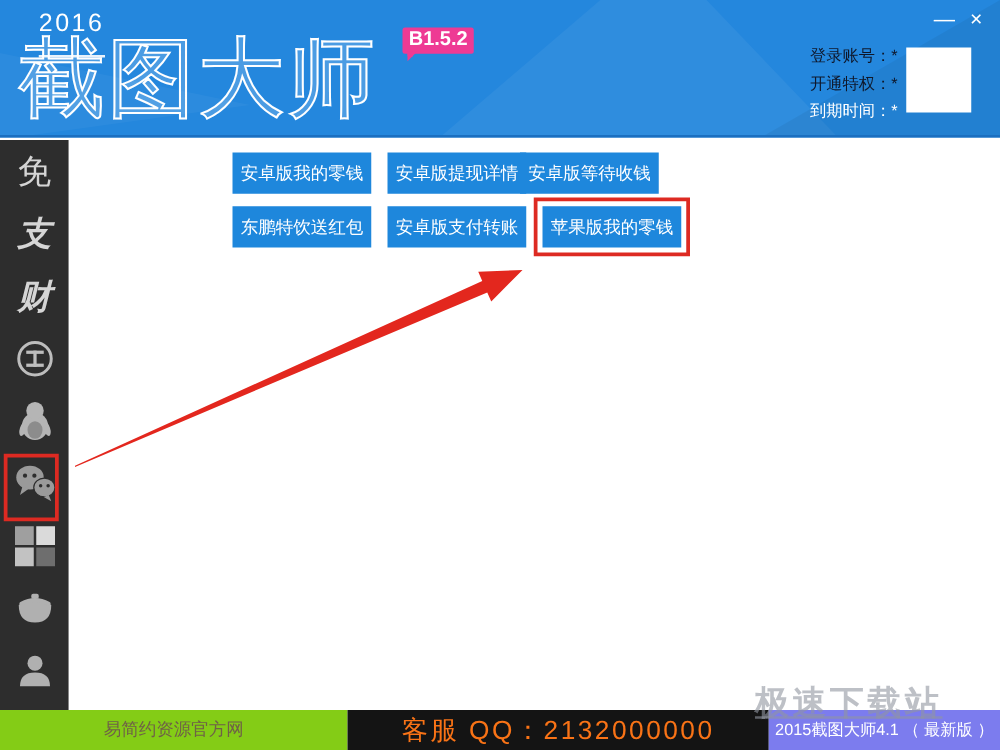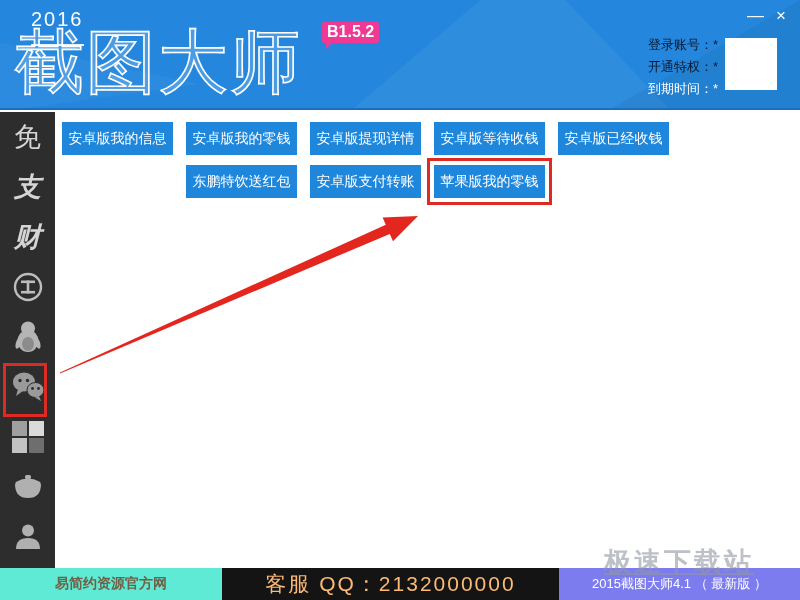--- a/index.html
+++ b/index.html
@@ -75,25 +75,25 @@
   
   .watermark {
     position:absolute; left:604px; top:544px; z-index:9;
     font-size:27px; font-weight:bold; letter-spacing:3px;
     color:rgba(145,150,160,0.6); white-space:nowrap;text-decoration:underline;
   }
 
   
   .footer { position:absolute; left:0; top:568px; width:800px; height:32px; display:flex; z-index:4; }
   .footer-left {
-    width:222px; background:#5eead4; color:#6f6147; font-size:14px; font-weight:bold;
+    width:278px; background:#84cc16; color:#6f6147; font-size:14px; font-weight:normal;
     display:flex; align-items:center; justify-content:center; white-space:nowrap;
   }
   .footer-mid {
-    width:337px; background:#141414; color:#fdba74; font-size:21px; letter-spacing:2px;
+    width:337px; background:#141414; color:#f97316; font-size:21px; letter-spacing:2px;
     display:flex; align-items:center; justify-content:center; white-space:nowrap;
   }
   .footer-right {
     flex:1; background:#7c7cee; color:#ffffff; font-size:13px;
     display:flex; align-items:center; justify-content:center; white-space:nowrap;
   }
 </style>
 </head>
 <body>
 
@@ -173,25 +173,23 @@
   <div class="side-item">
     <svg width="30" height="30" viewBox="0 0 30 30">
       <circle cx="15" cy="8.5" r="6" fill="#b0b0b0"></circle>
       <path d="M3 27 Q3 16 15 16 Q27 16 27 27 Z" fill="#b0b0b0"></path>
     </svg>
   </div>
   <div class="red-box-wechat"></div>
 </div>
 
 <div class="main">
-  <div class="btn" style="left:7px;  top:10px;">安卓版我的信息</div>
   <div class="btn" style="left:131px;top:10px;">安卓版我的零钱</div>
   <div class="btn" style="left:255px;top:10px;">安卓版提现详情</div>
-  <div class="btn" style="left:379px;top:10px;">安卓版等待收钱</div>
-  <div class="btn" style="left:503px;top:10px;">安卓版已经收钱</div>
+  <div class="btn" style="left:361px;top:10px;">安卓版等待收钱</div>
 
   <div class="btn" style="left:131px;top:53px;">东鹏特饮送红包</div>
   <div class="btn" style="left:255px;top:53px;">安卓版支付转账</div>
   <div class="btn" style="left:379px;top:53px;">苹果版我的零钱</div>
 </div>
 
 <div class="red-box-btn"></div>
 
 <svg class="arrow-svg" viewBox="0 0 800 600">
   <polygon fill="#e3271e" points="60,372.5 385.8,224.7 382.6,217.4 418,216 393,241.2 389.8,233.9 60,373.5"></polygon>

